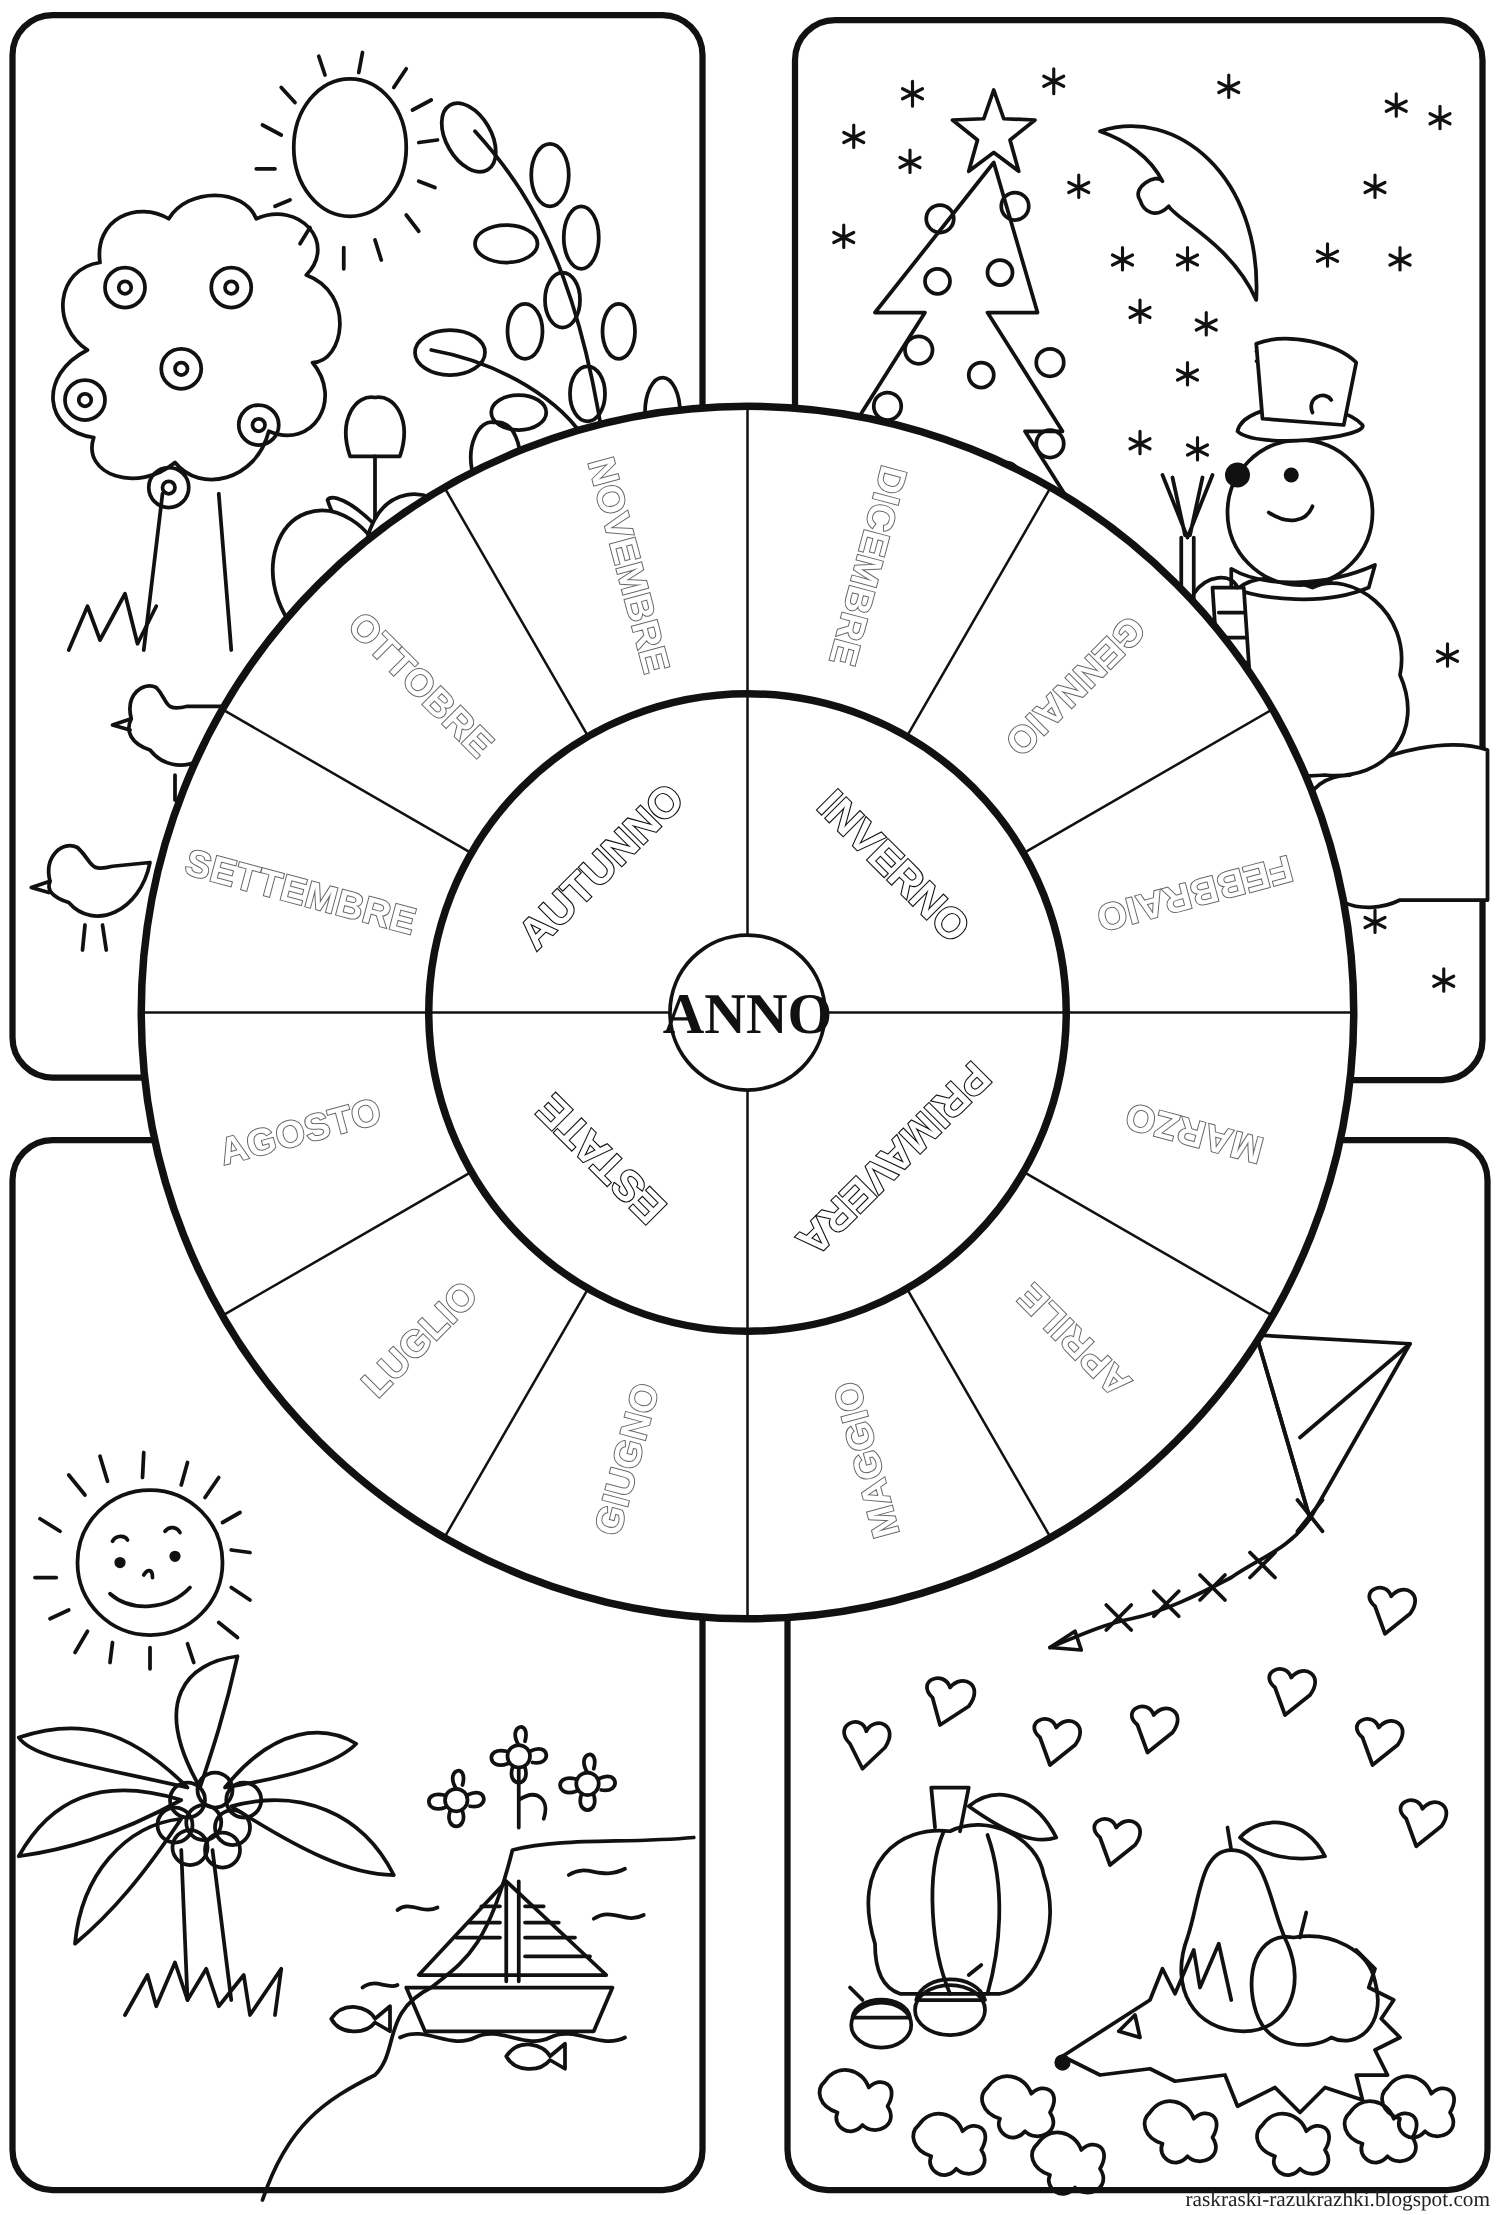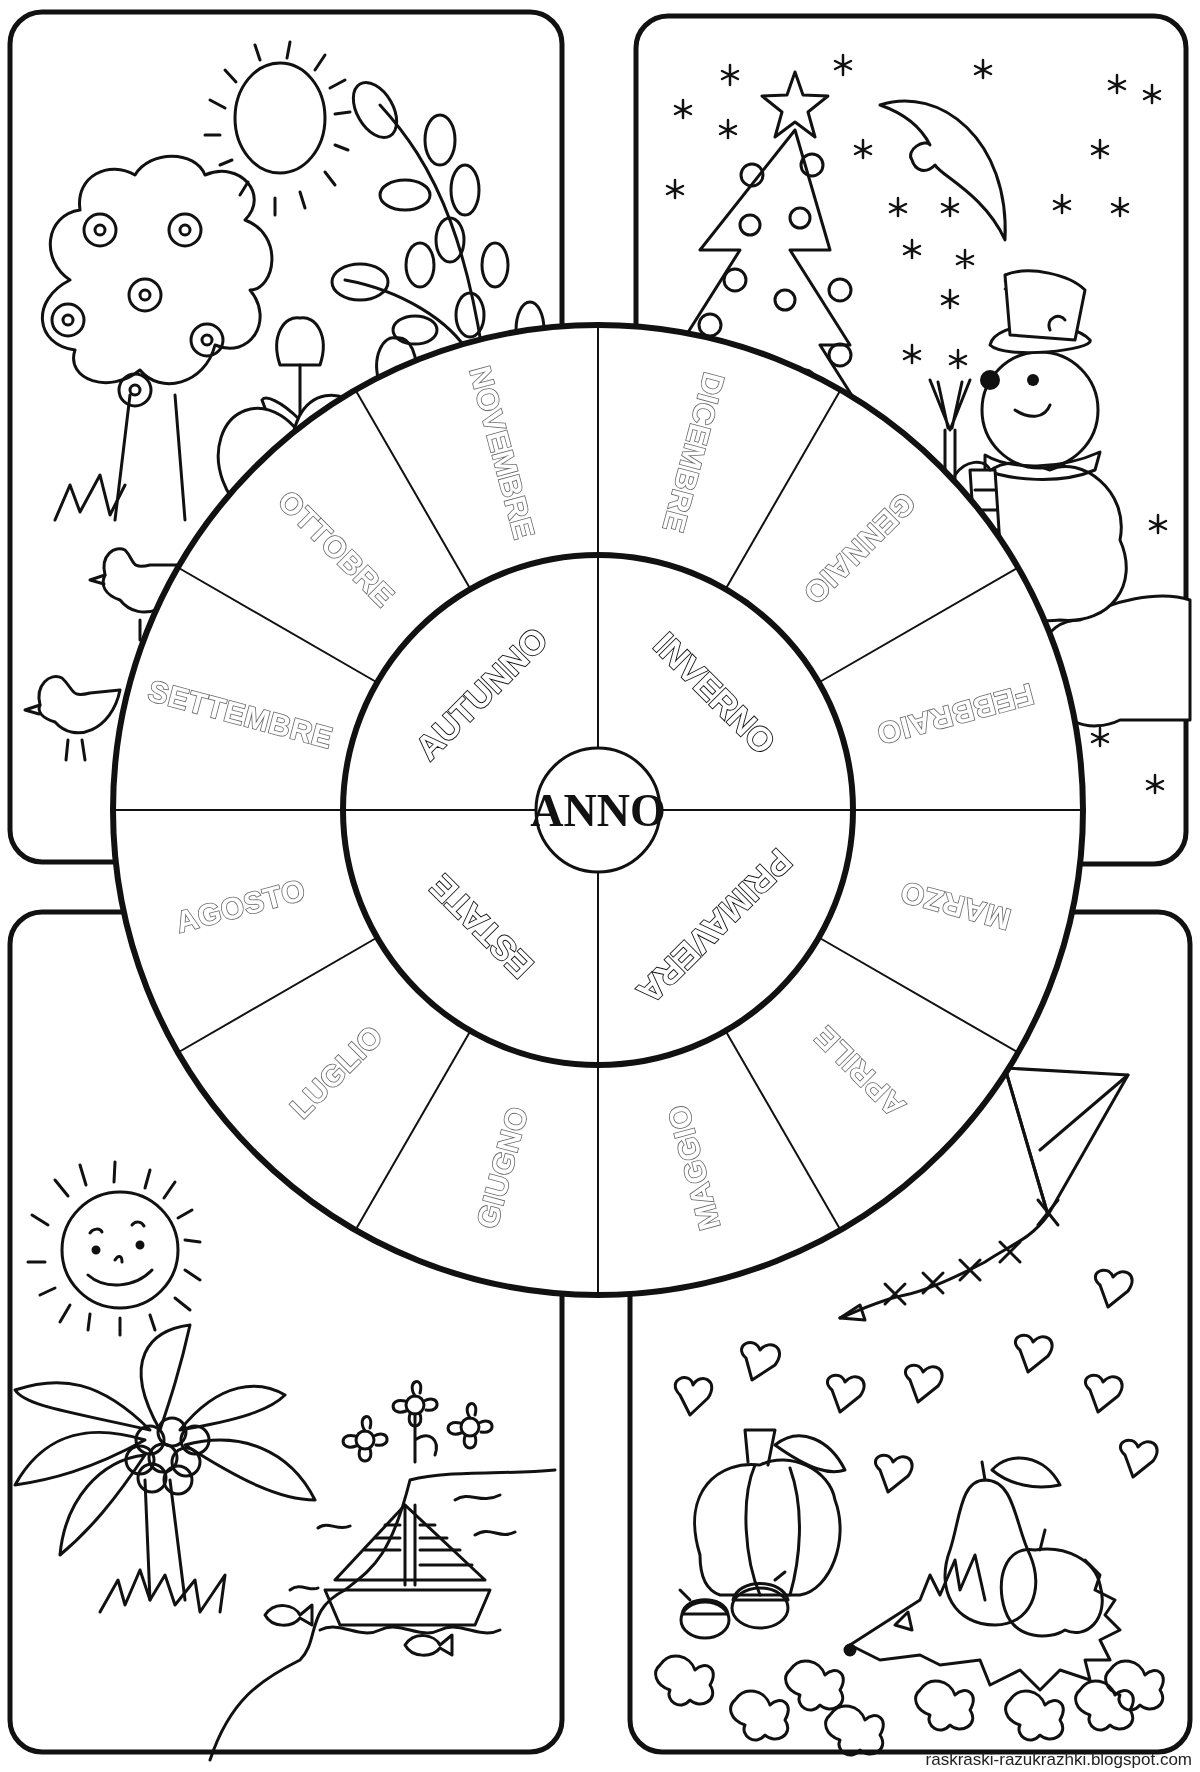--- a/index.html
+++ b/index.html
@@ -4,21 +4,21 @@
 <style>
   html, body { margin:0; padding:0; background:#ffffff; }
   body { width:1200px; height:1772px; position:relative; overflow:hidden; font-family:"Liberation Sans", sans-serif; }
   svg.page { position:absolute; left:0; top:0; width:1200px; height:1772px; }
   .card { fill:#fff; stroke:#111; stroke-width:5; }
   .art { fill:none; stroke:#111; stroke-width:3; stroke-linecap:round; stroke-linejoin:round; }
   .artf { fill:#fff; stroke:#111; stroke-width:3; stroke-linejoin:round; }
   .month { font-family:"Liberation Sans", sans-serif; font-weight:700; font-size:30px; fill:#fff; stroke:#666; stroke-width:1.6; paint-order:stroke; letter-spacing:0.5px; }
   .season { font-family:"Liberation Sans", sans-serif; font-weight:700; font-size:34px; fill:#fff; stroke:#111; stroke-width:1.8; paint-order:stroke; }
   .anno { font-family:"Liberation Serif", serif; font-weight:700; font-size:46px; fill:#111; }
-  .wm { position:absolute; right:8px; bottom:2px; font-family:Liberation Sans, sans-serif; font-size:17px; color:#222;margin-top:48px; }
+  .wm { position:absolute; right:8px; bottom:2px; font-family:Liberation Serif, serif; font-size:17px; color:#222;margin-top:48px; }
 </style>
 </head>
 <body>
 
 <svg class="page" viewBox="0 0 1200 1772" xmlns="http://www.w3.org/2000/svg">
 
   <rect class="card" x="10" y="12" width="552" height="850" rx="32"></rect>
   <rect class="card" x="636" y="16" width="550" height="848" rx="32"></rect>
   <rect class="card" x="10" y="912" width="552" height="840" rx="32"></rect>
   <rect class="card" x="630" y="912" width="560" height="840" rx="32"></rect>

